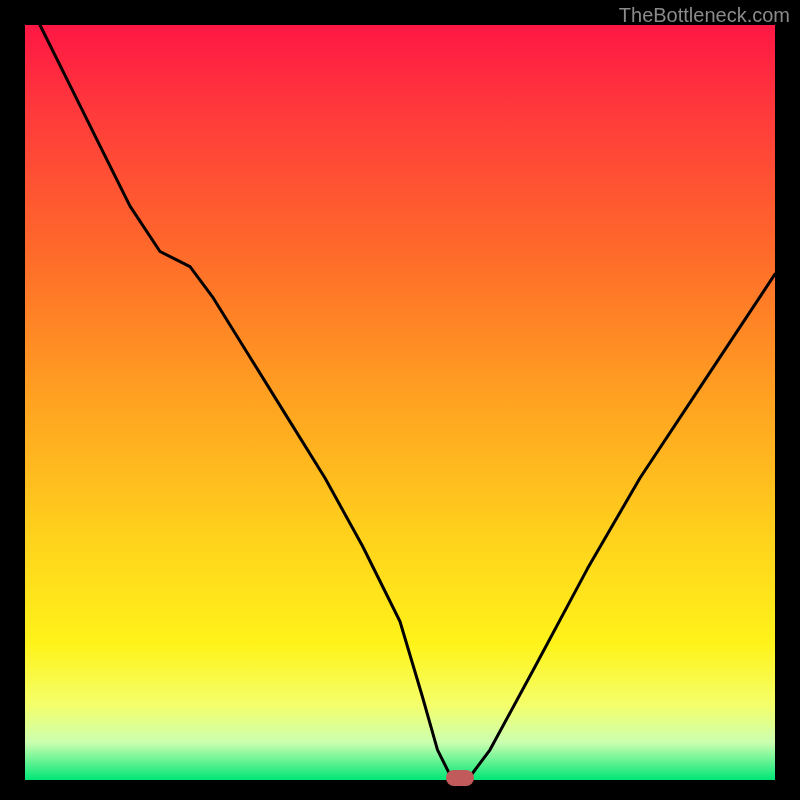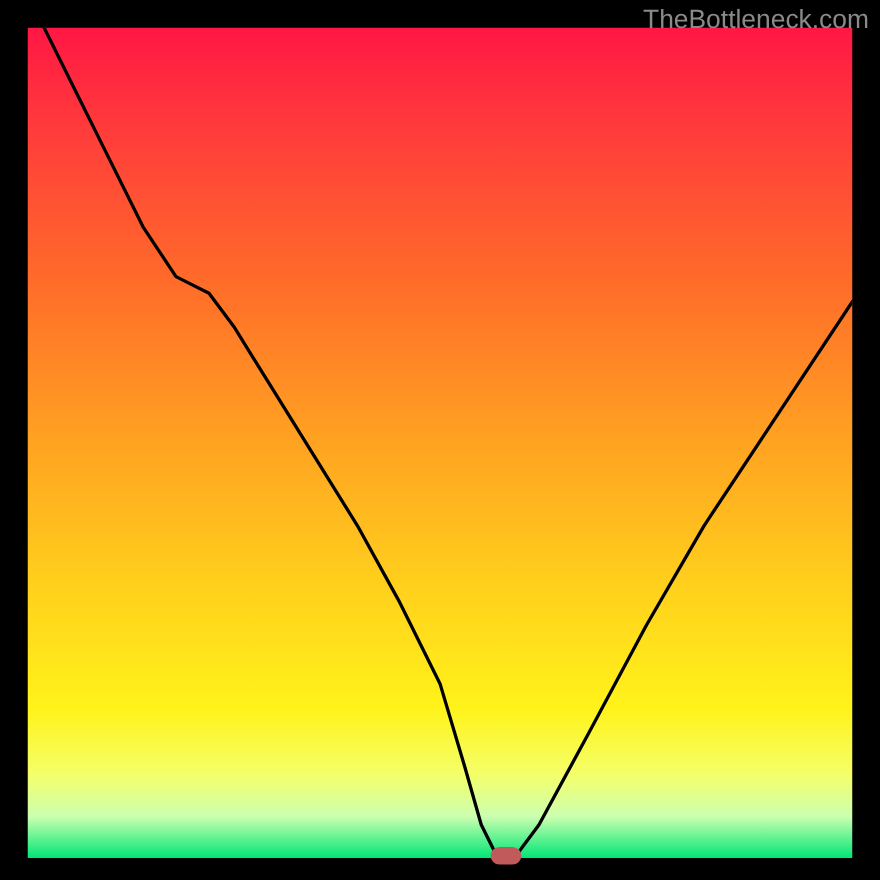--- a/index.html
+++ b/index.html
@@ -9,21 +9,21 @@
     height: 800px;
     background: #000;
     overflow: hidden;
     font-family: Arial, Helvetica, sans-serif;
   }
   .watermark {
     position: absolute;
     top: 4px;
     right: 10px;
     color: #8a8a8a;
-    font-size: 24px;
+    font-size: 20px;
     font-weight: 500;
     user-select: none;
     z-index: 5;
   }
   .frame {
     position: absolute;
     left: 0;
     top: 0;
     width: 800px;
     height: 800px;

